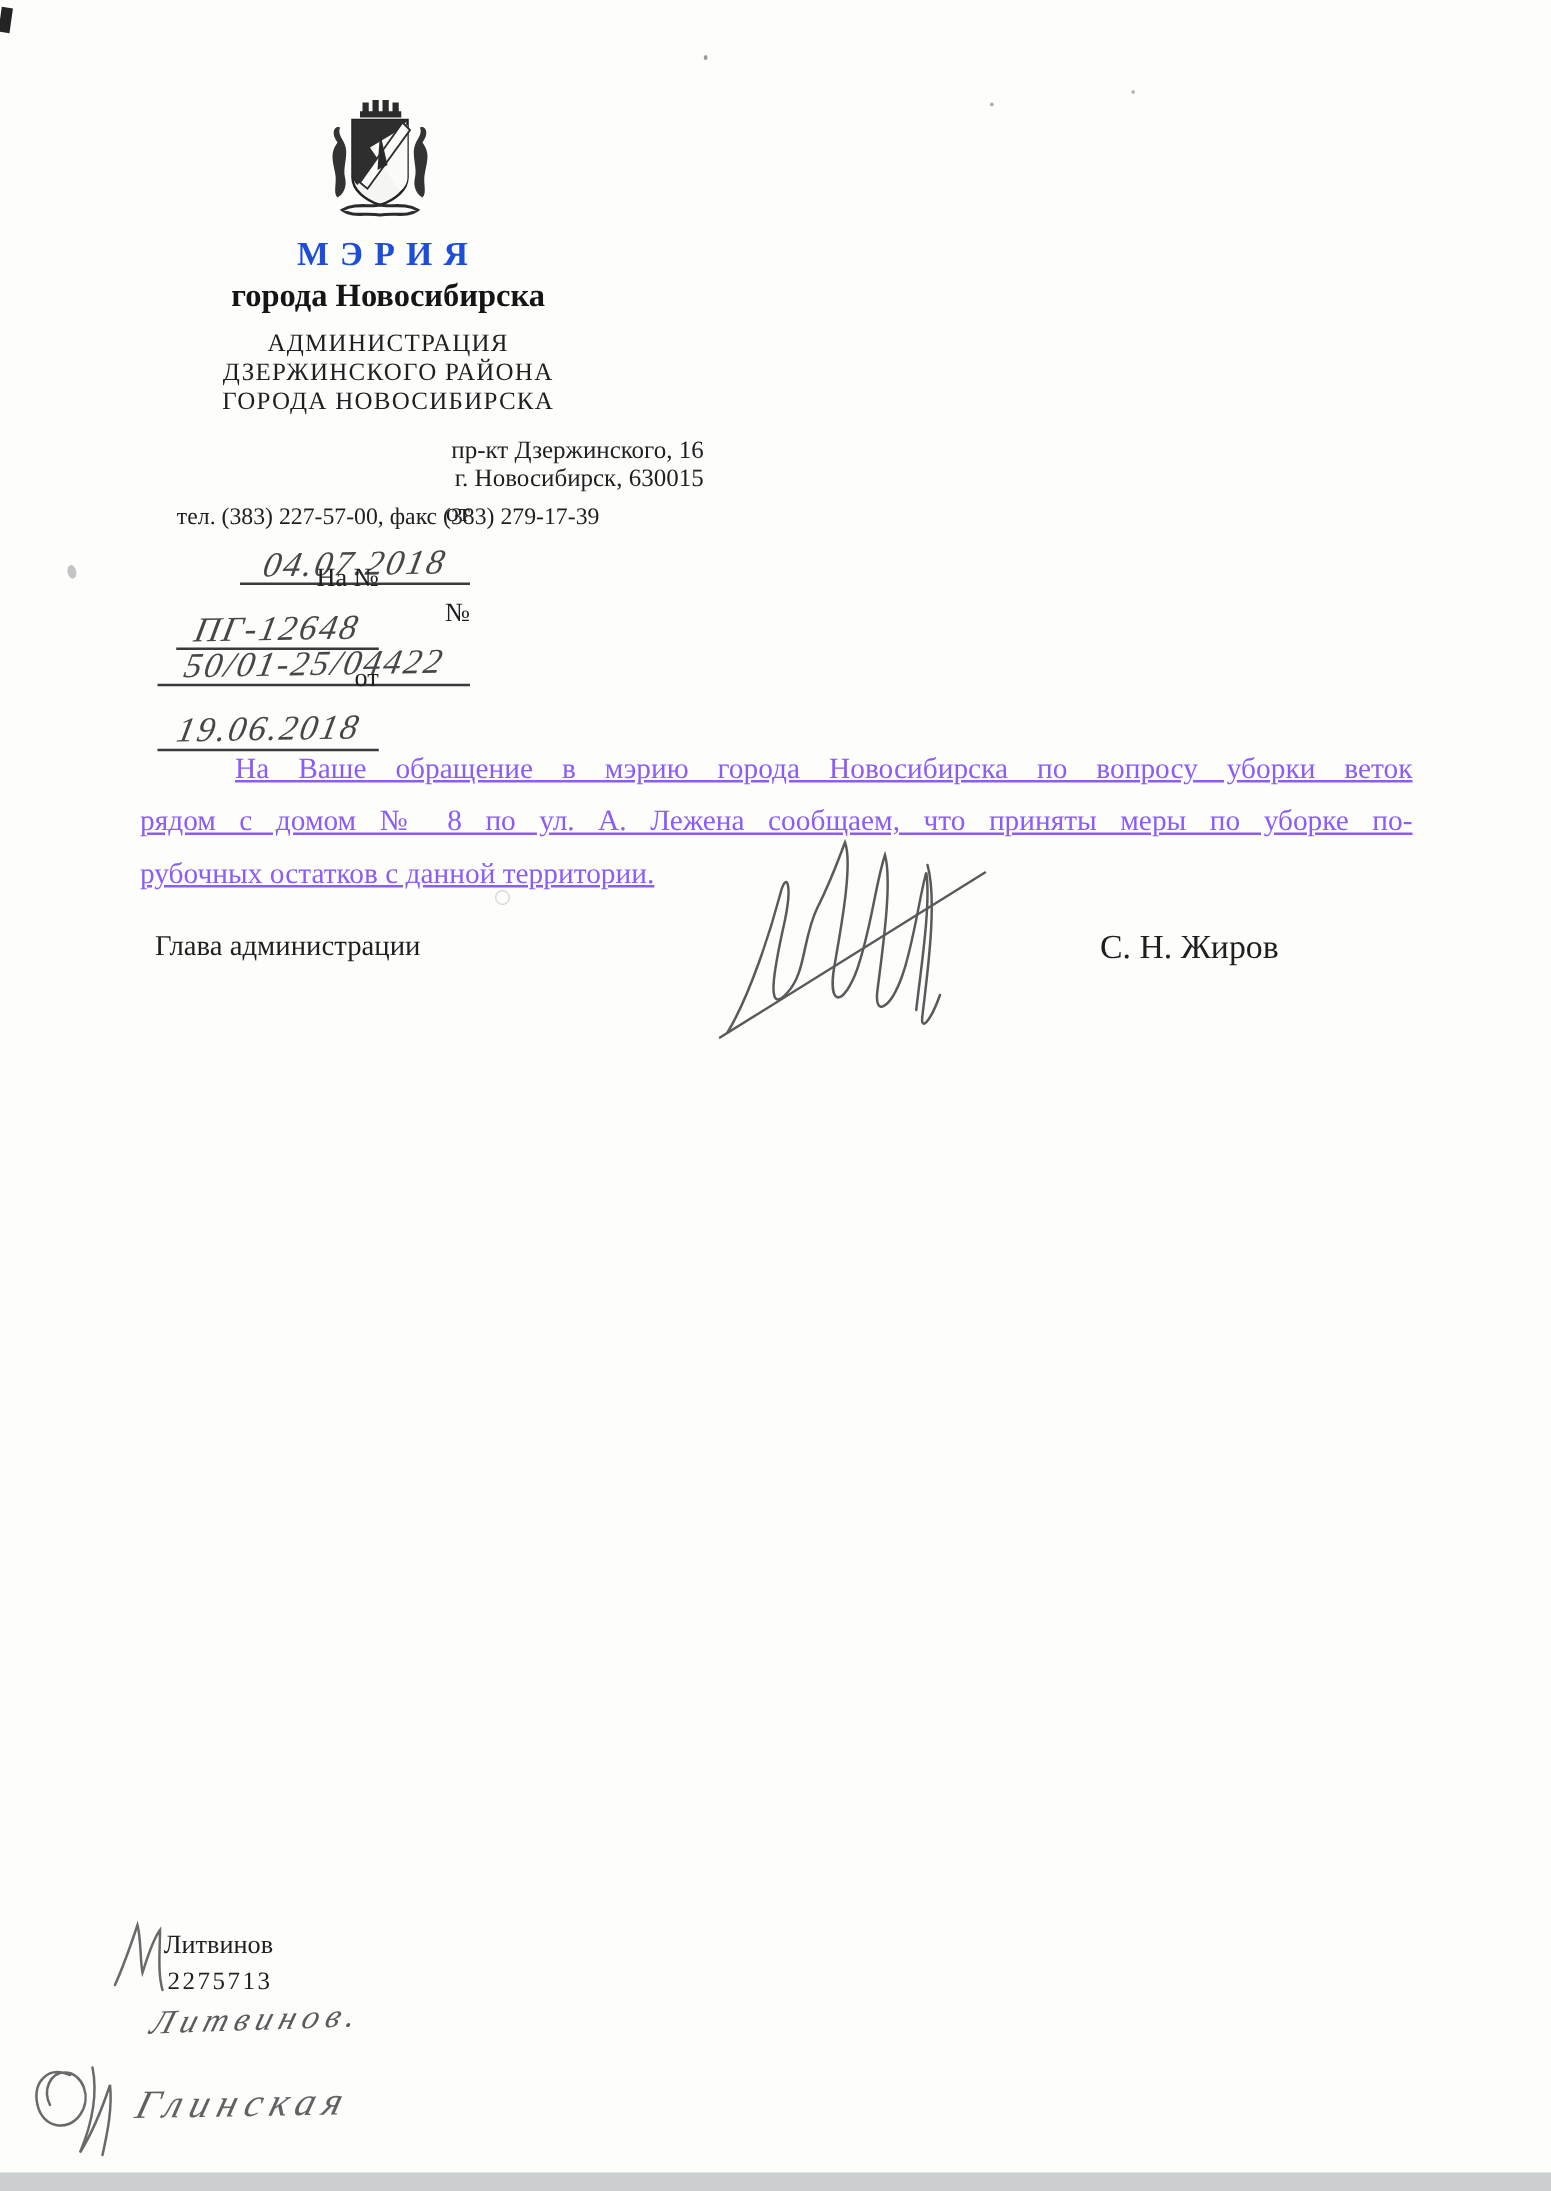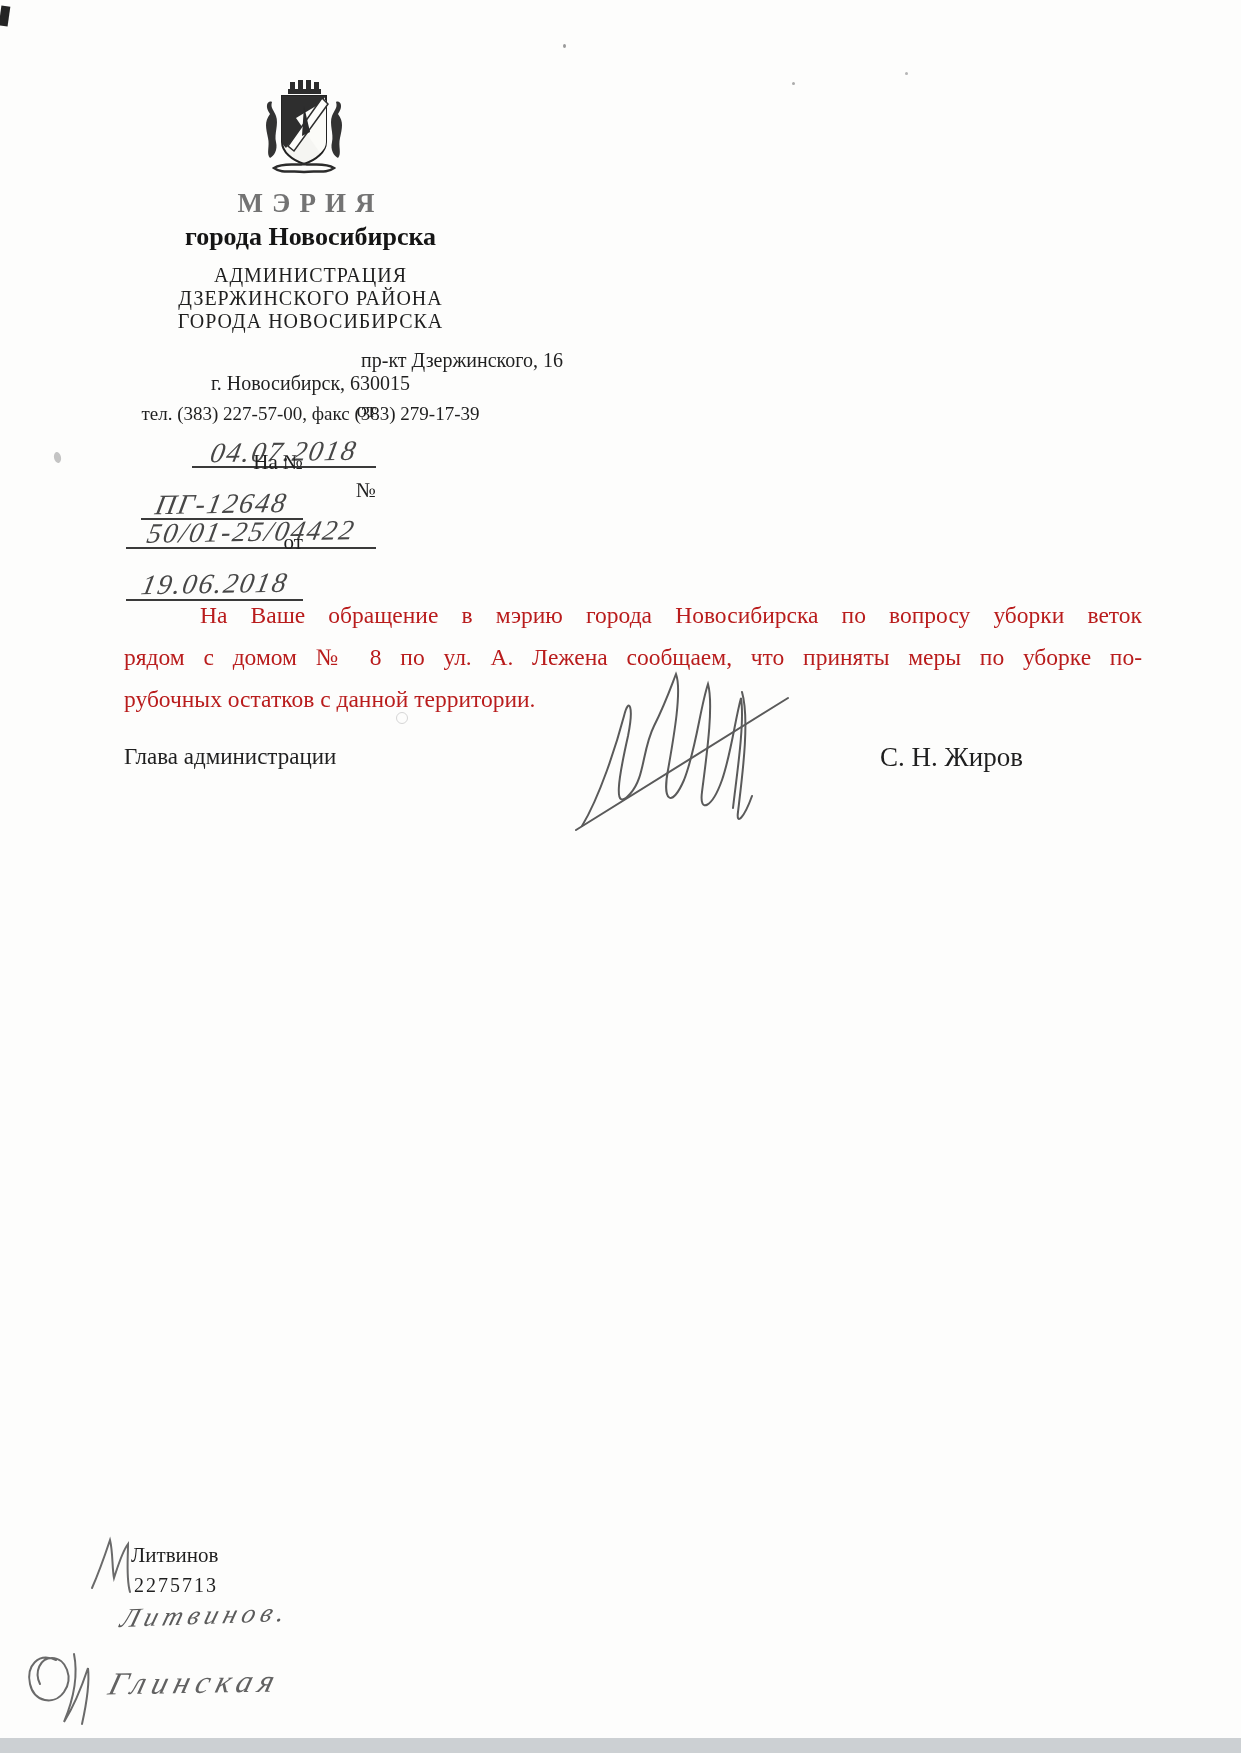--- a/index.html
+++ b/index.html
@@ -11,26 +11,26 @@
     font-family:"Liberation Serif", serif;
     color:#1f1f1f;
     overflow:hidden;
   }
   
   .emblem{position:absolute;left:252px;top:76px;width:104px;height:112px;}
   .lh-block{
     position:absolute;left:58px;top:188px;width:505px;
     text-align:center;line-height:1.15;
   }
-  .lh-org1{font-weight:bold;font-size:27px;letter-spacing:9px;color:#737373;}
+  .lh-org1{font-weight:bold;font-size:27px;letter-spacing:9px;color:#1d4ed8;}
   .lh-org2{font-weight:bold;font-size:26px;margin-top:3px;color:#151515;}
   .lh-org3{font-size:20px;margin-top:12px;letter-spacing:1px;}
   .lh-org4,.lh-org5{font-size:20px;letter-spacing:1px;}
   .lh-addr1{font-size:20px;margin-top:16px;text-align:right;}
-  .lh-addr2{font-size:20px;}
+  .lh-addr2{font-size:20px;text-align:right;}
   .lh-phone{font-size:19px;margin-top:8px;}
   
   .ref-row{position:absolute;display:flex;align-items:flex-end;gap:10px;flex-direction:column;}
   .ref-row1{left:126px;top:398px;}
   .ref-row2{left:126px;top:450px;}
   .ref-label{font-size:21px;padding-bottom:4px;white-space:nowrap;}
   .hand-slot{
     border-bottom:2px solid #3a3a3a;
     text-align:center;
     padding:0 6px 0 6px;
@@ -48,22 +48,22 @@
   .slot-w170{min-width:172px;}
   .slot-w240{min-width:238px;}
   .slot-w150{min-width:150px;}
   .slot-w165{min-width:165px;}
   
   .recipient{position:absolute;left:700px;top:188px;font-size:23px;line-height:30px;}
   .rec-name{margin-bottom:34px;}
   .rec-line{margin:0;}
   
   .body-text{
-    position:absolute;left:124px;top:594px;width:1018px;
-    font-size:23.5px;line-height:42px;color:#b91c1c;
+    position:absolute;left:112px;top:594px;width:1018px;
+    font-size:23.5px;line-height:42px;color:#8b5cf6;text-decoration:underline;
   }
   .bline{white-space:normal;}
   .jline{text-align:justify;text-align-last:justify;}
   .indent{padding-left:76px;}
   
   .sig-title{position:absolute;left:124px;top:744px;font-size:23px;}
   .sig-name{position:absolute;left:860px;top:742px;font-size:27px;margin-left:20px;}
   .sig-scrawl{position:absolute;left:572px;top:668px;width:240px;height:170px;}
   
   .exec-mark{position:absolute;left:86px;top:1534px;width:50px;height:62px;}

